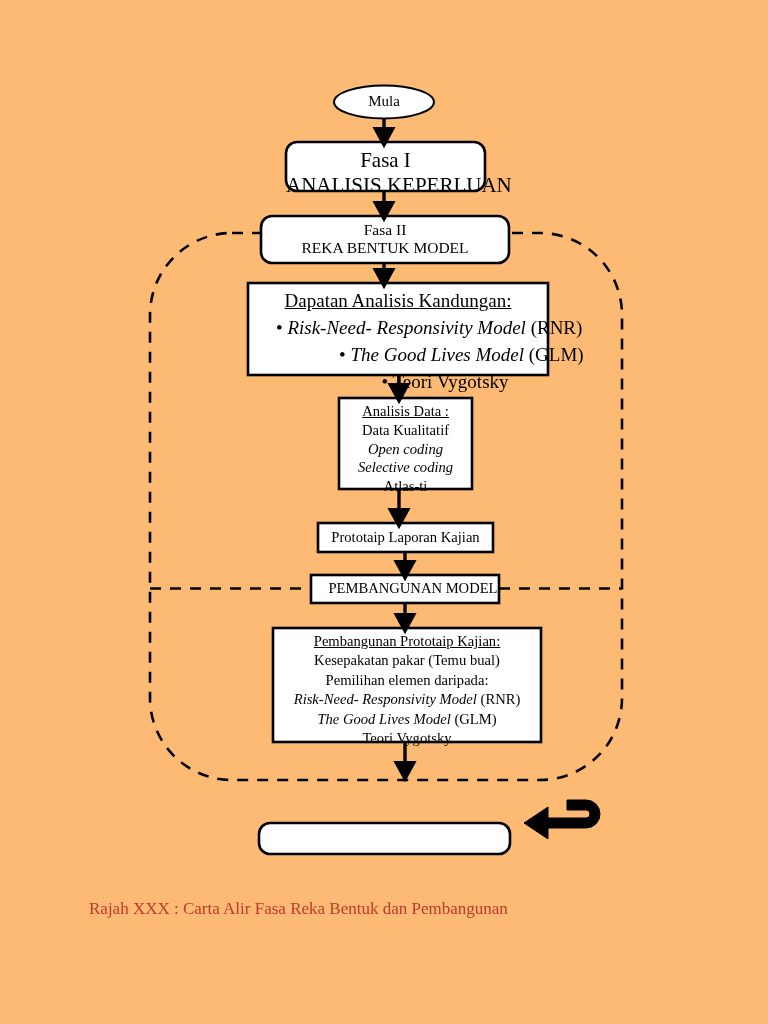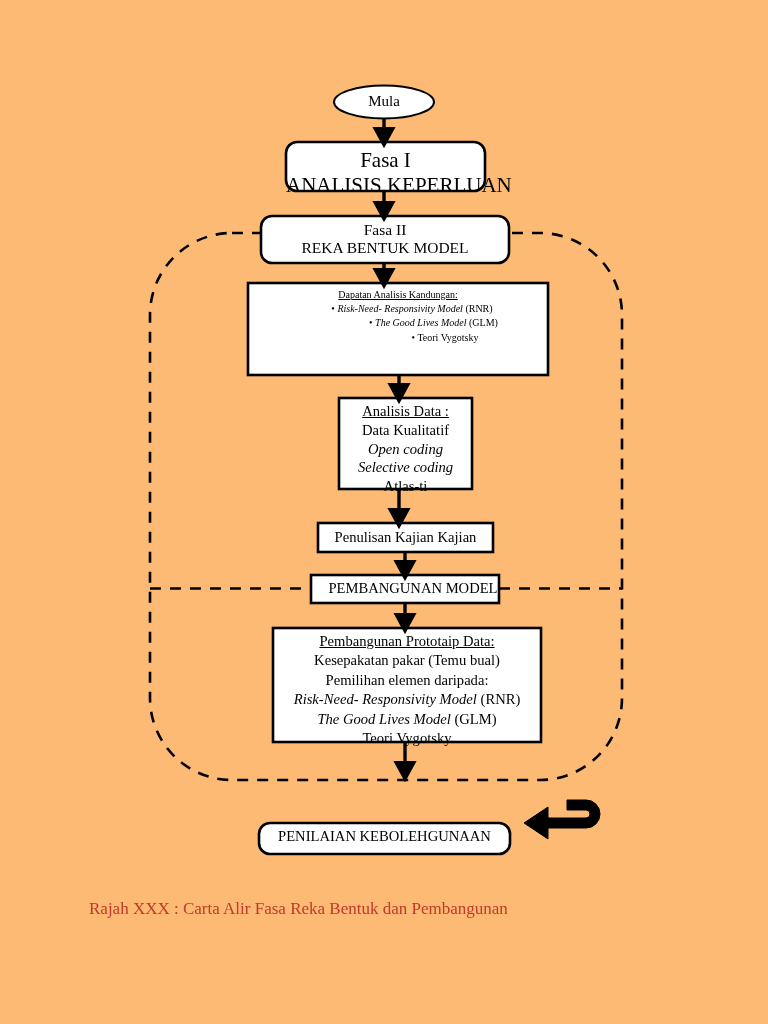--- a/index.html
+++ b/index.html
@@ -107,58 +107,57 @@
   <div class="block" style="left:286px; top:148px; width:199px; font-size:21px;">
     <div>Fasa I</div>
     <div>ANALISIS KEPERLUAN</div>
   </div>
 
   <div class="block" style="left:261px; top:221px; width:248px; font-size:15.5px;">
     <div>Fasa II</div>
     <div>REKA BENTUK MODEL</div>
   </div>
 
-  <div class="block" style="left:248px; top:288px; width:300px; font-size:10px; line-height:1.42;">
+  <div class="block" style="left:248px; top:288px; width:300px; font-size:19px; line-height:1.42;">
     <div class="uline">Dapatan Analisis Kandungan:</div>
     <div style="padding-left:28px;">
       <span>•</span>
       <span class="ital">Risk-Need- Responsivity  Model</span><span> (RNR)</span>
     </div>
-    <div style="padding-left:71px;text-align:center;">
+    <div style="padding-left:91px;text-align:center;">
       <span>•</span>
       <span class="ital">The Good Lives Model</span><span> (GLM)</span>
     </div>
     <div style="padding-left:94px;">
       <span>•</span>
       <span>Teori Vygotsky</span>
     </div>
   </div>
 
   <div class="block" style="left:339px; top:402px; width:133px; font-size:14.6px; line-height:1.29;">
     <div class="uline">Analisis Data :</div>
     <div>Data Kualitatif</div>
     <div class="ital">Open coding</div>
     <div class="ital">Selective coding</div>
     <div>Atlas-ti</div>
   </div>
 
-  <div class="txt" style="left:318px; top:529px; width:175px; font-size:14.6px;">Penulisan Kajian Kajian</div>
+  <div class="txt" style="left:318px; top:529px; width:175px; font-size:14.6px;">Prototaip Laporan Kajian</div>
 
   <div class="txt" style="left:311px; top:580px; width:188px; font-size:14.6px;padding-left:8px;">PEMBANGUNAN MODEL</div>
 
   <div class="block" style="left:273px; top:632px; width:268px; font-size:14.6px; line-height:1.33;">
-    <div class="uline">Pembangunan Prototaip Data:</div>
+    <div class="uline">Pembangunan Prototaip Kajian:</div>
     <div>Kesepakatan pakar (Temu bual)</div>
     <div>Pemilihan elemen daripada:</div>
     <div>
       <span class="ital">Risk-Need- Responsivity  Model</span><span> (RNR)</span>
     </div>
     <div>
       <span class="ital">The Good Lives Model</span><span> (GLM)</span>
     </div>
     <div>Teori Vygotsky</div>
   </div>
 
-  <div class="txt" style="left:259px; top:828px; width:251px; font-size:14.6px;">PENILAIAN KEBOLEHGUNAAN</div>
 
   <div class="caption" style="left:89px; top:899px;">Rajah XXX : Carta Alir Fasa Reka Bentuk dan Pembangunan</div>
 
 </div>
 
 </body></html>

